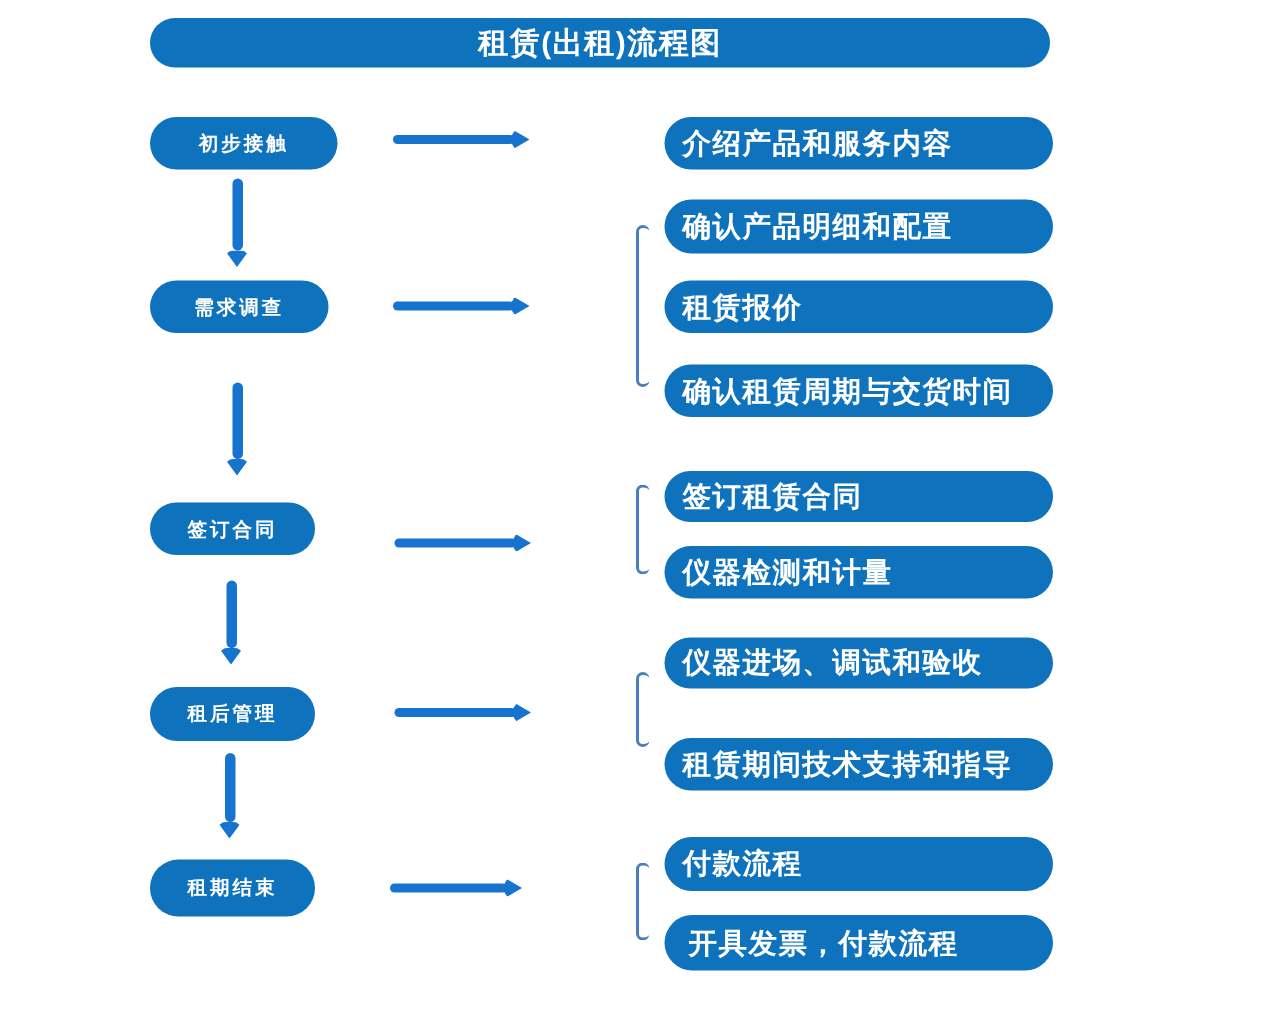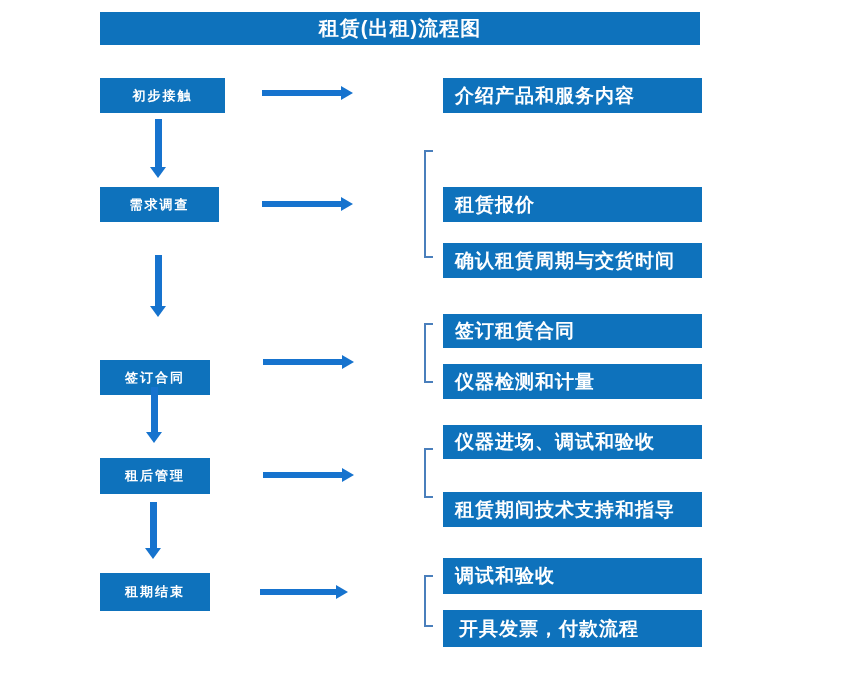--- a/index.html
+++ b/index.html
@@ -1,21 +1,21 @@
 <!DOCTYPE html>
 <html style="--primary: #0E72BC; --arrow: #1673CE; --bracket: #4A7FBC; --boxtext: #FFFFFF;"><head>
 <meta charset="utf-8">
 <style>
   :root {
     --primary: #0E72BC;
     --arrow: #1673CE;
     --bracket: #4A7FBC;
     --boxtext: #FFFFFF;
   }
-  * { margin: 0; padding: 0; box-sizing: border-box; }
+  * { margin: 0; padding: 0; box-sizing: border-box; border-radius: 22px; }
   body {
     background: #ffffff;
     font-family: "Liberation Sans", "DejaVu Sans", sans-serif;
   }
   .canvas {
     position: relative;
     width: 844px;
     height: 688px;
     background: #ffffff;
     overflow: hidden;
@@ -105,21 +105,21 @@
 </style>
 </head>
 <body>
 
 <div class="canvas">
 
   <div class="title-bar">租赁(出租)流程图</div>
 
   <div class="step-box" style="left:100px; top:78px; width:125px; height:35px;">初步接触</div>
   <div class="step-box" style="left:100px; top:187px; width:119px; height:35px;">需求调查</div>
-  <div class="step-box" style="left:100px; top:360px; width:110px; height:35px;">签订合同</div>
+  <div class="step-box" style="left:100px; top:335px; width:110px; height:35px;">签订合同</div>
   <div class="step-box" style="left:100px; top:458px; width:110px; height:36px;">租后管理</div>
   <div class="step-box" style="left:100px; top:573px; width:110px; height:38px;">租期结束</div>
 
   <div class="arrow-down" style="left:150px; top:119px; height:59px;">
     <div class="shaft" style="height:48px;"></div>
       <div class="head"></div>
   </div>
   <div class="arrow-down" style="left:150px; top:255px; height:62px;">
     <div class="shaft" style="height:51px;"></div>
       <div class="head"></div>
@@ -153,22 +153,23 @@
     <div class="shaft"></div>
       <div class="head"></div>
   </div>
 
   <div class="bracket" style="top:150px; height:108px;"></div>
   <div class="bracket" style="top:323px; height:60px;"></div>
   <div class="bracket" style="top:448px; height:50px;"></div>
   <div class="bracket" style="top:575px; height:52px;"></div>
 
   <div class="detail-box" style="top:78px; height:35px;">介绍产品和服务内容</div>
+  <div class="detail-box" style="top:133px; height:36px;">确认产品明细和配置</div>
   <div class="detail-box" style="top:243px; height:35px;">确认租赁周期与交货时间</div>
   <div class="detail-box" style="top:187px; height:35px;">租赁报价</div>
   <div class="detail-box" style="top:314px; height:34px;">签订租赁合同</div>
   <div class="detail-box" style="top:364px; height:35px;">仪器检测和计量</div>
   <div class="detail-box" style="top:425px; height:34px;">仪器进场、调试和验收</div>
   <div class="detail-box" style="top:492px; height:35px;">租赁期间技术支持和指导</div>
-  <div class="detail-box" style="top:558px; height:36px;">调试和验收</div>
+  <div class="detail-box" style="top:558px; height:36px;">付款流程</div>
   <div class="detail-box" style="top:610px; height:37px;padding-left:16px;">开具发票，付款流程</div>
 
 </div>
 
 </body></html>

